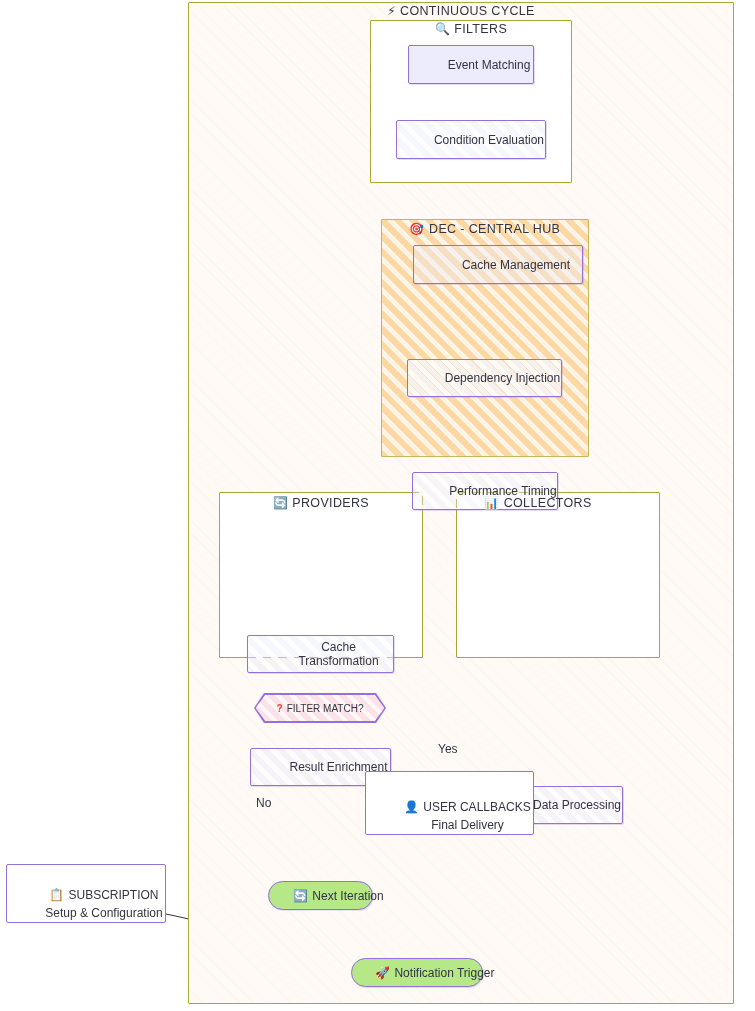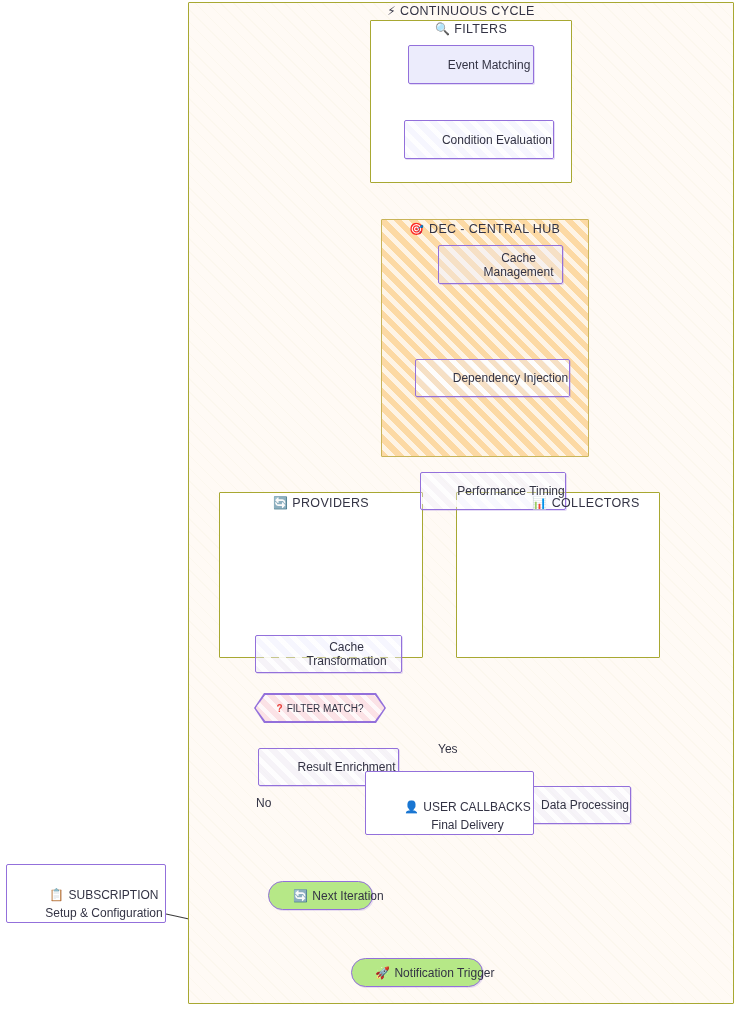--- a/index.html
+++ b/index.html
@@ -58,21 +58,21 @@
 
   
   .leaf{
     border:1.5px solid #9370db;
     background:#ececfc;
     border-radius:2px;
     display:flex;align-items:center;justify-content:center;
     font-size:12px;color:#333344;text-align:center;
     box-shadow:1px 1px 0 rgba(147,112,219,.25);
   }
-  .leaf.hatch{position:relative;overflow:hidden;background:rgba(236,236,252,.45);margin-left:8px;}
+  .leaf.hatch{position:relative;overflow:hidden;background:rgba(236,236,252,.45);}
   .leaf.hatch::before{
     content:"";position:absolute;inset:-20px;
     background:repeating-linear-gradient(45deg,
       rgba(255,255,255,.85) 0 5px, rgba(255,255,255,0) 5px 11px);
     pointer-events:none;
   }
   .leaf.hatch > span{position:relative;z-index:2;}
   .leaf.onhub{background:rgba(236,236,252,.38);}
 
   
@@ -177,21 +177,21 @@
     <span>Event Matching</span>
   </div>
   <div class="node leaf hatch" style="left:396px;top:120px;width:150px;height:39px;">
     <span>Condition Evaluation</span>
   </div>
 
   <div class="node cluster-hub" style="left:381px;top:219px;width:208px;height:238px;"></div>
   <div class="cluster-label" style="left:381px;top:222px;width:208px;z-index:21;">
     <span class="emo">🎯</span><span>DEC - CENTRAL HUB</span>
   </div>
-  <div class="node leaf onhub" style="left:413px;top:245px;width:125px;height:39px;z-index:14;margin-left:25px;">
+  <div class="node leaf onhub" style="left:413px;top:245px;width:170px;height:39px;z-index:14;">
     <span>Cache Management</span>
   </div>
   <div class="node leaf hatch onhub" style="left:407px;top:320px;width:155px;height:38px;z-index:14;">
     <span>Dependency Injection</span>
   </div>
   <div class="node leaf hatch onhub" style="left:412px;top:395px;width:146px;height:38px;z-index:14;">
     <span>Performance Timing</span>
   </div>
 
   <div class="node cluster-sub" style="left:219px;top:492px;width:204px;height:166px;"></div>
@@ -199,21 +199,21 @@
     <span class="emo">🔄</span><span>PROVIDERS</span>
   </div>
   <div class="node leaf hatch" style="left:247px;top:520px;width:147px;height:38px;">
     <span>Cache Transformation</span>
   </div>
   <div class="node leaf hatch" style="left:250px;top:595px;width:141px;height:38px;">
     <span>Result Enrichment</span>
   </div>
 
   <div class="node cluster-sub" style="left:456px;top:492px;width:204px;height:166px;"></div>
-  <div class="cluster-label" style="left:456px;top:496px;width:164px;padding-left:48px;">
+  <div class="cluster-label" style="left:456px;top:496px;width:164px;">
     <span class="emo">📊</span><span>COLLECTORS</span>
   </div>
   <div class="node leaf hatch" style="left:495px;top:595px;width:128px;height:38px;">
     <span>Data Processing</span>
   </div>
 
   <div class="hexframe" style="left:254px;top:693px;width:132px;height:30px;">
     <div class="hexborder"></div>
     <div class="hexfill">
       <div class="hextext">

